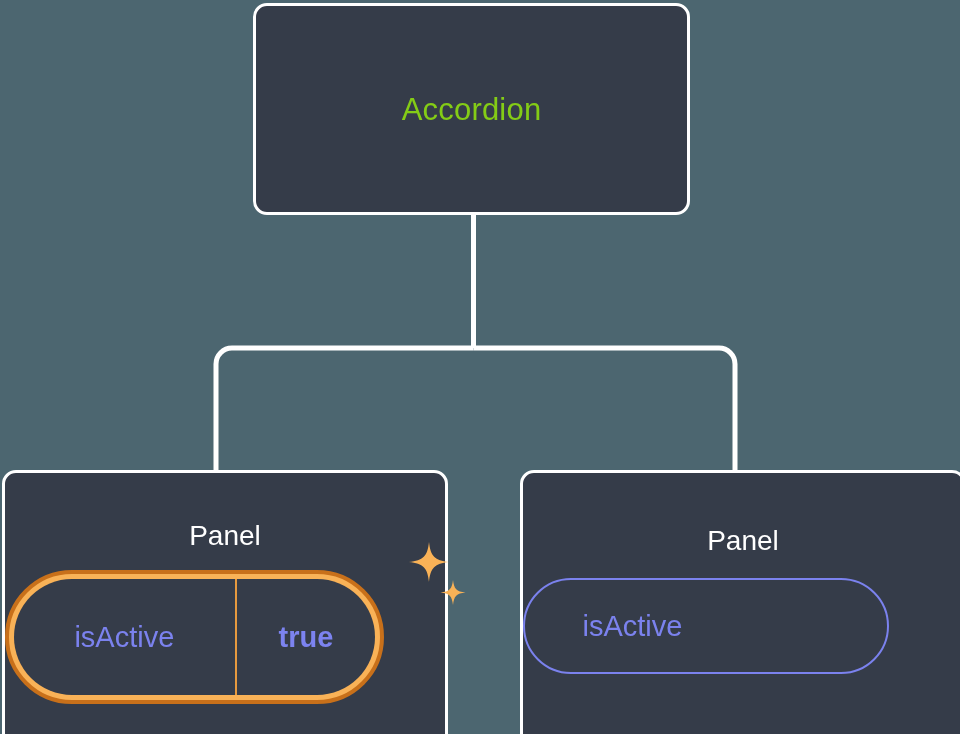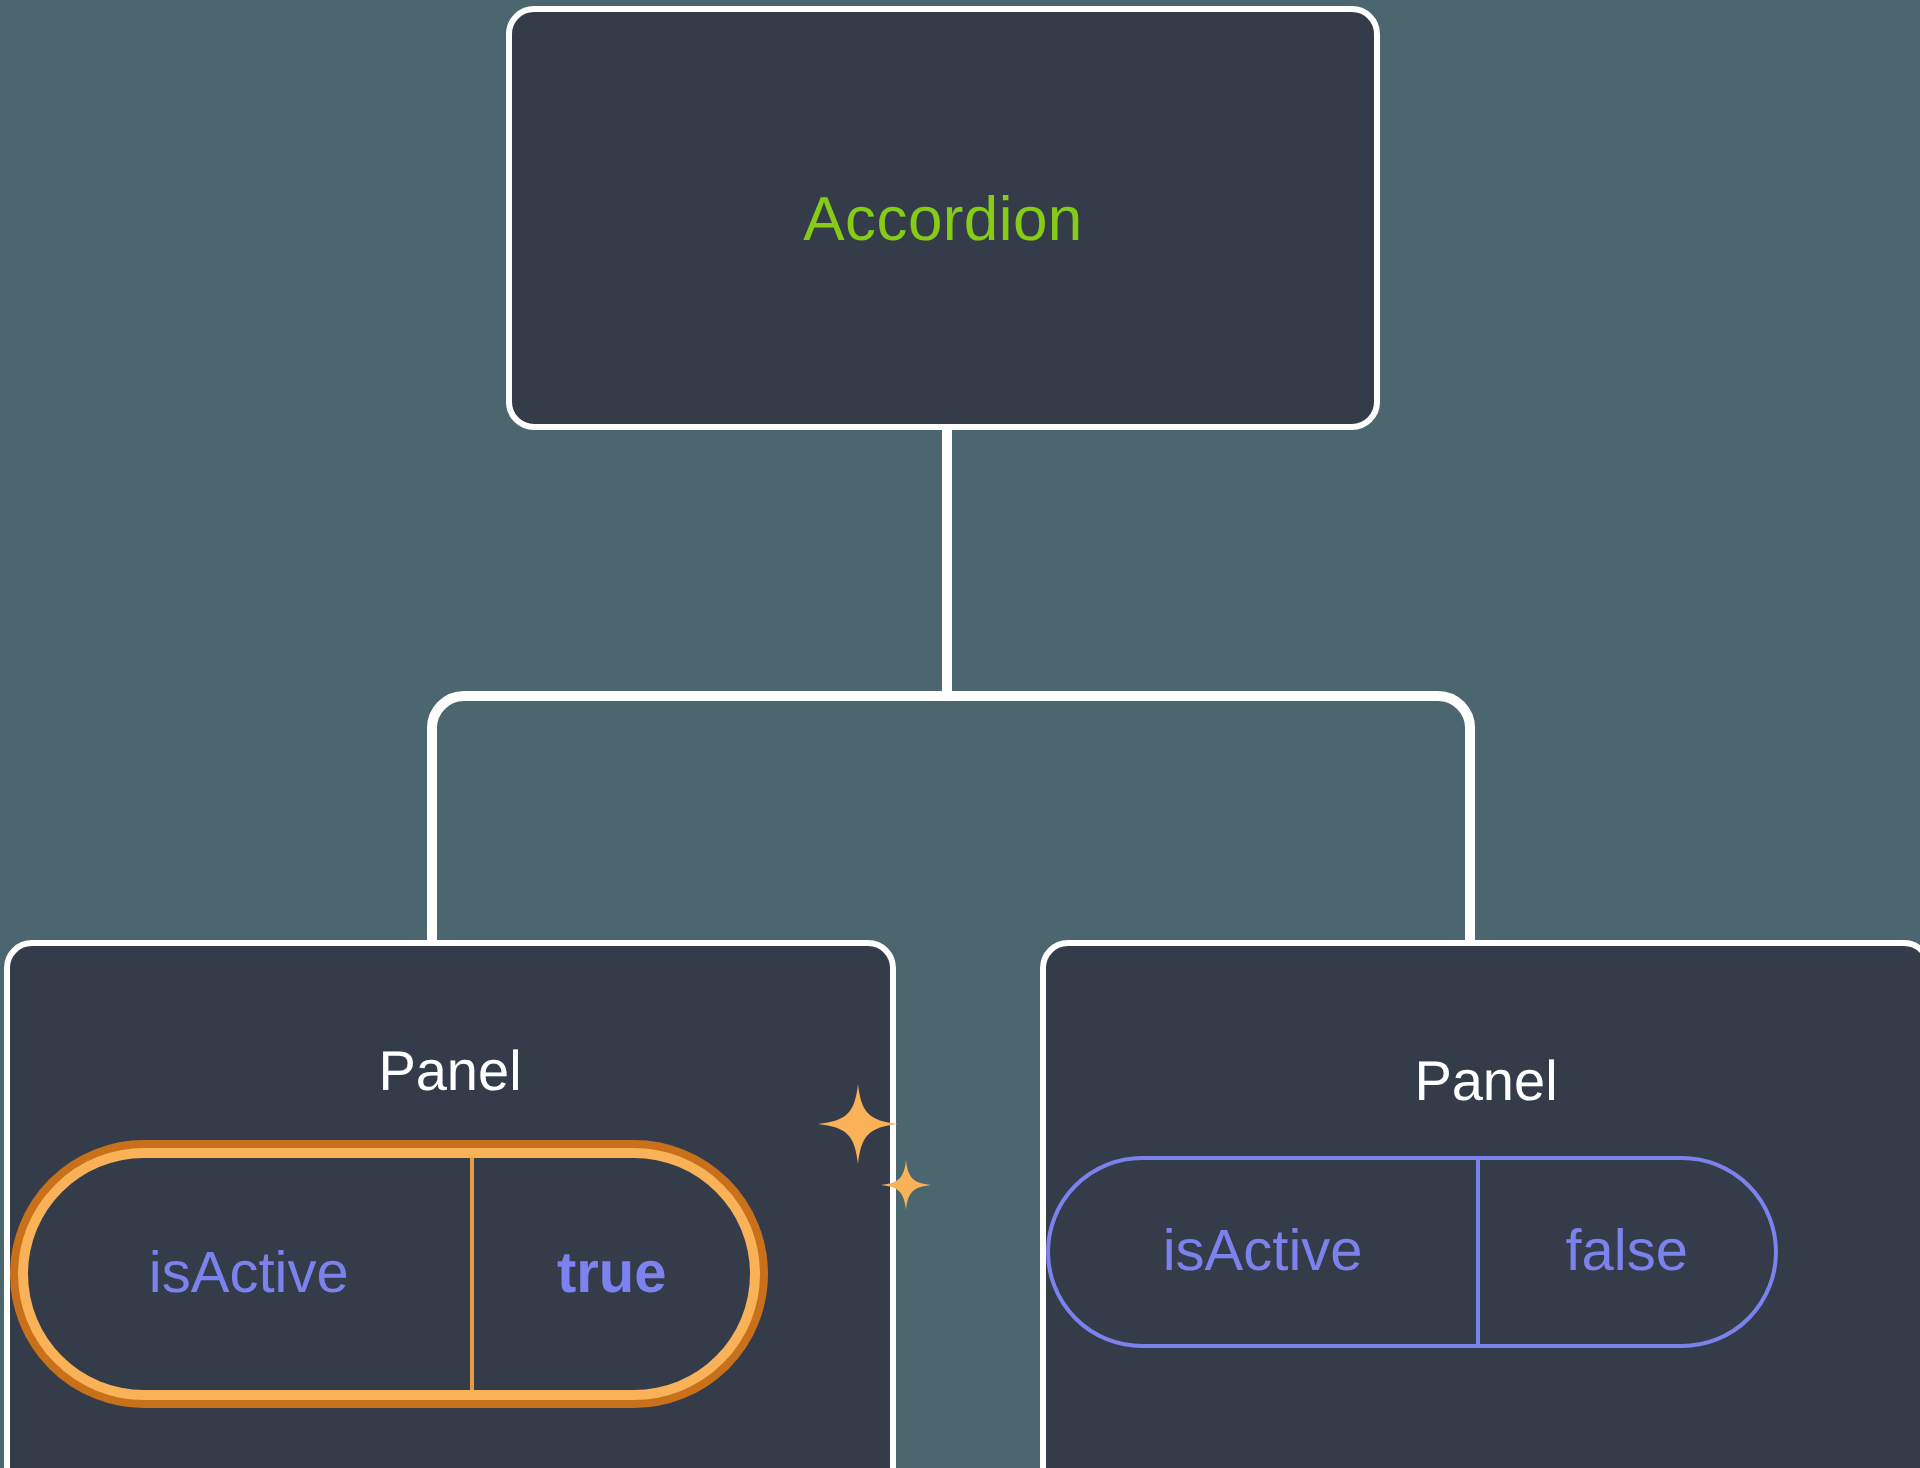--- a/index.html
+++ b/index.html
@@ -200,18 +200,17 @@
       </svg>
     </div>
   </div>
 
   <div class="node node-panel node-panel-right">
     <span class="node-title-panel">Panel</span>
 
     <div class="pill-wrap">
       <div class="pill pill-plain">
         <div class="pill-cell pill-key">isActive</div>
-        <div class="pill-cell pill-value">false</div>
       </div>
     </div>
   </div>
 
 </div>
 
 </body></html>

